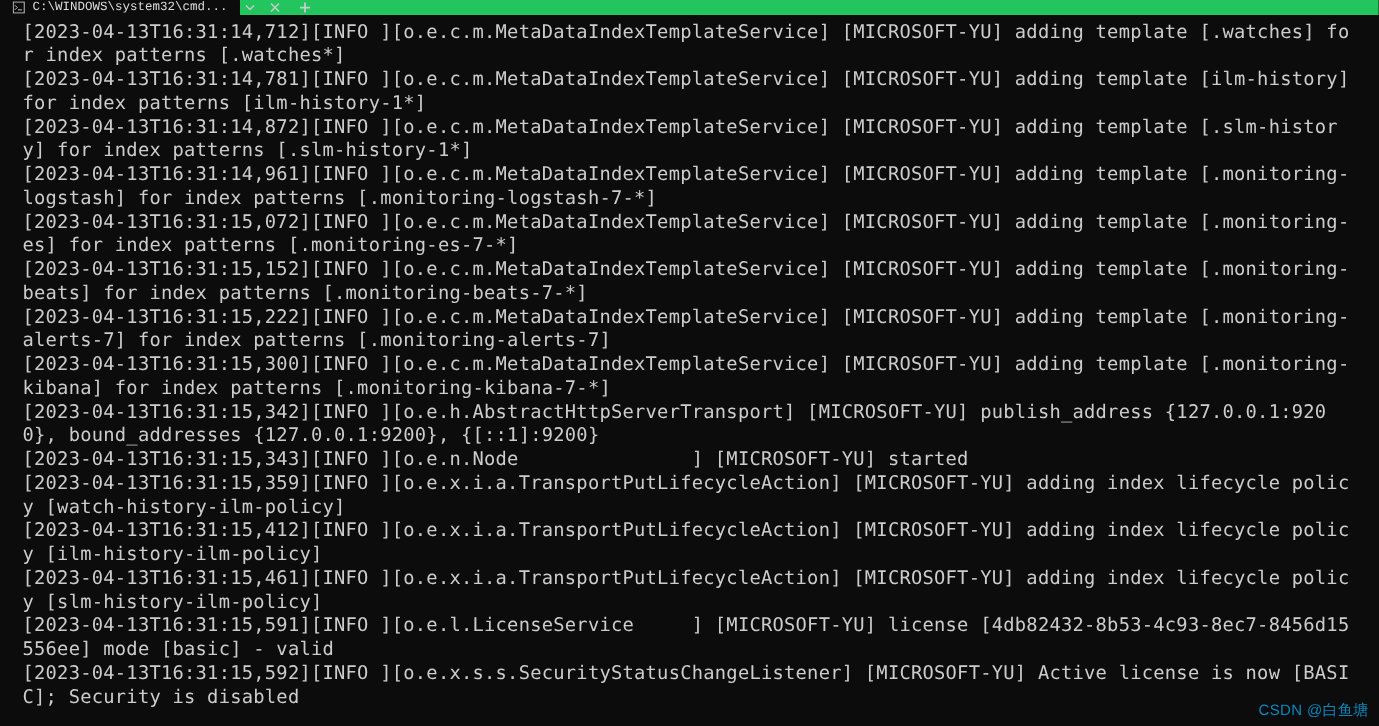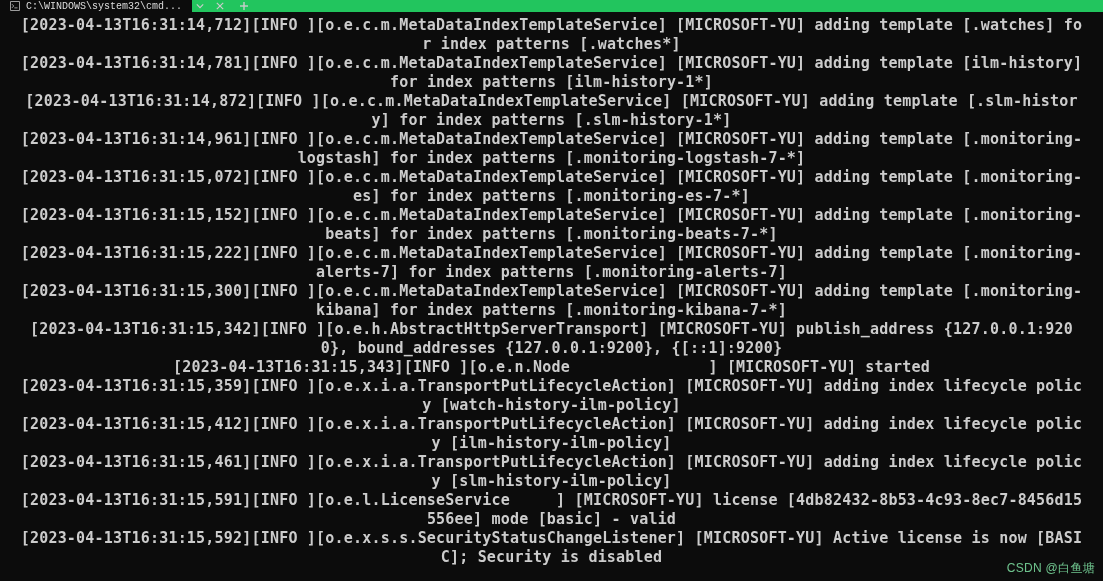--- a/index.html
+++ b/index.html
@@ -37,30 +37,29 @@
     cursor: pointer;
   }
   .tab-newtab { margin-left: 8px; color: #bbb; }
   .terminal {
     padding: 4px 18px;
     font-size: 15px;
     line-height: 19px;
     white-space: pre-wrap;
     word-break: break-all;
     letter-spacing: 0.2px;
-    font-weight:700;
-    text-align:center;
+    font-weight:400;
   }
   .watermark {
     position: absolute;
     right: 8px;
     bottom: 4px;
     font-family: Arial, sans-serif;
     font-size: 12px;
-    color: #86efac;
+    color: #0ea5e9;
     opacity: 0.8;
     letter-spacing: 0.3px;
   }
 </style>
 </head>
 <body>
 
 <div class="tabbar">
   <div class="tab">
     <span class="tab-icon">

